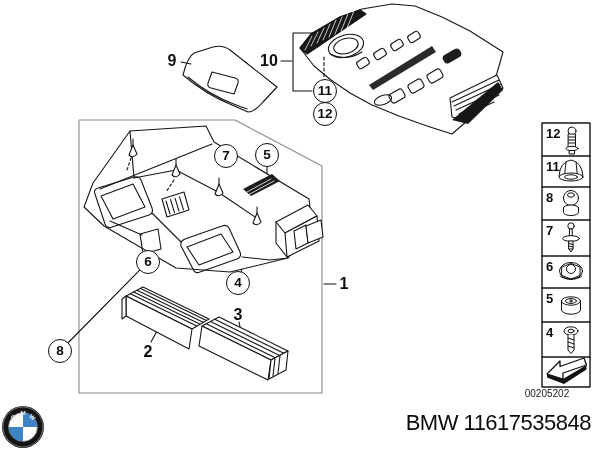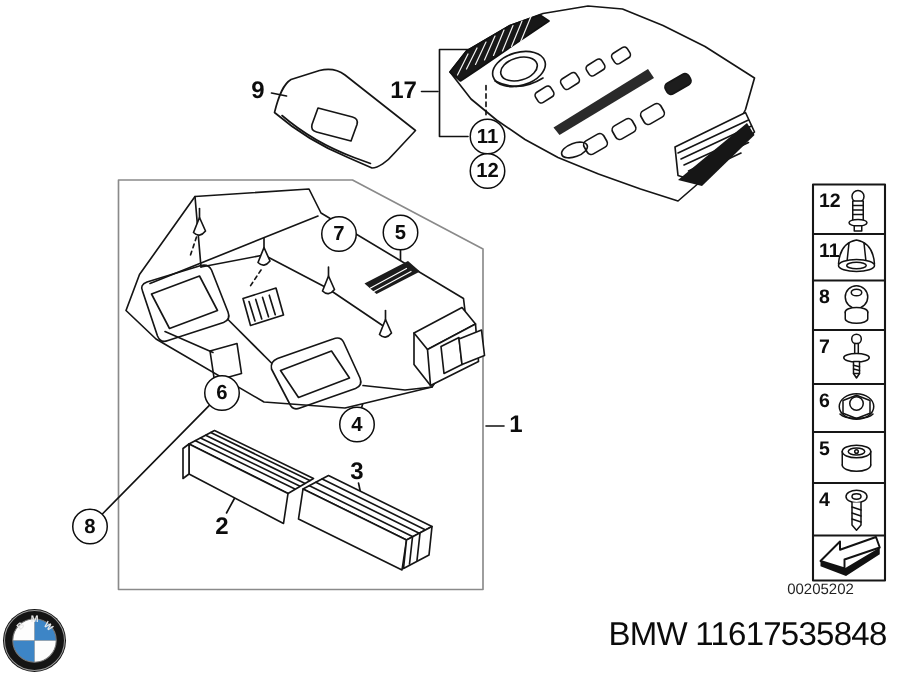--- a/index.html
+++ b/index.html
@@ -246,21 +246,21 @@
         <g fill="#e9e9e9" stroke="none" font-family="Liberation Sans, sans-serif" font-size="6.2" font-weight="bold" text-anchor="middle">
           <text x="23" y="415.6" transform="rotate(-44 23 427)">B</text>
           <text x="23" y="414.6">M</text>
           <text x="23" y="415.6" transform="rotate(44 23 427)">W</text>
         </g>
       </g>
     </g>
   </svg>
 
   <div class="lbl" style="left:172px;top:61px">9</div>
-  <div class="lbl" style="left:269px;top:61px">17</div>
+  <div class="lbl" style="left:269px;top:61px">10</div>
   <div class="lbl" style="left:344px;top:284px">1</div>
   <div class="lbl" style="left:148px;top:352px">2</div>
   <div class="lbl" style="left:238px;top:315px">3</div>
 
   <div class="clbl" style="left:214px;top:144px">
       <span>7</span>
     </div>
   <div class="clbl" style="left:255px;top:143px">
       <span>5</span>
     </div>

